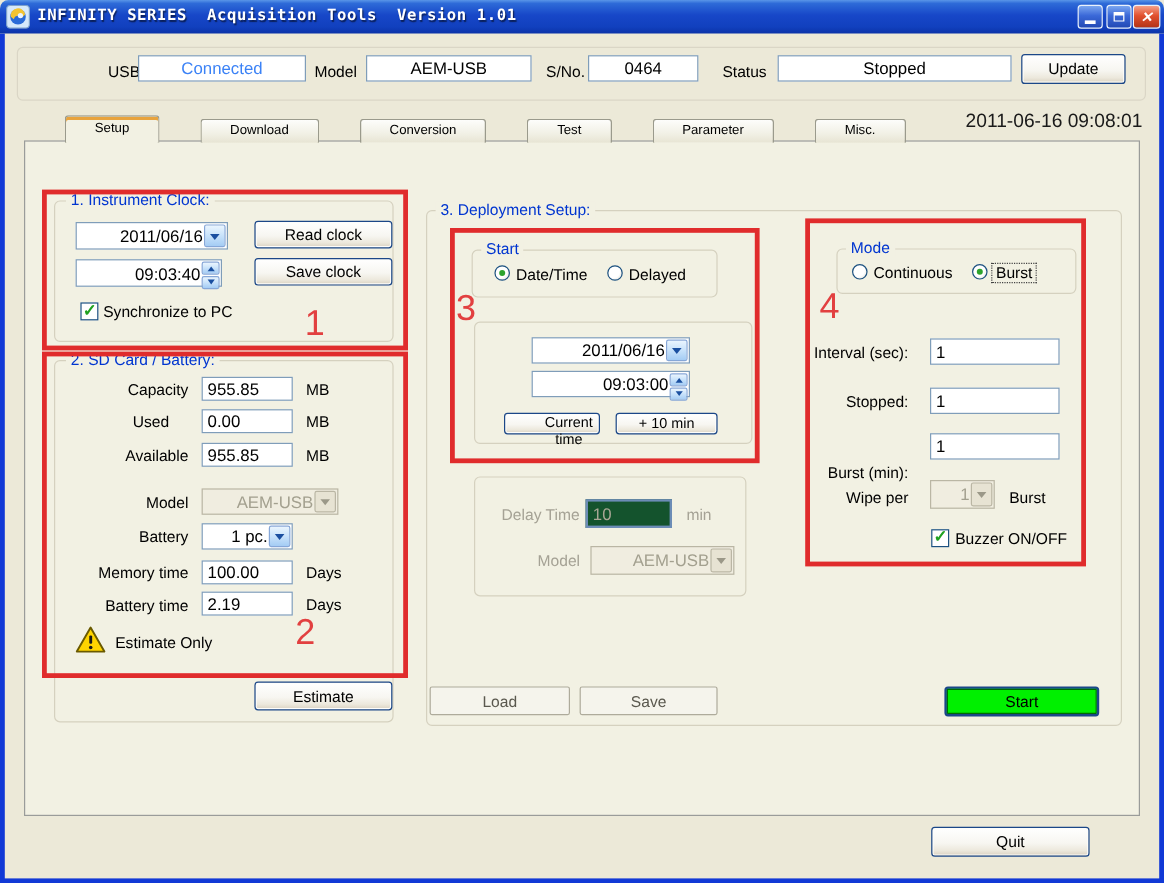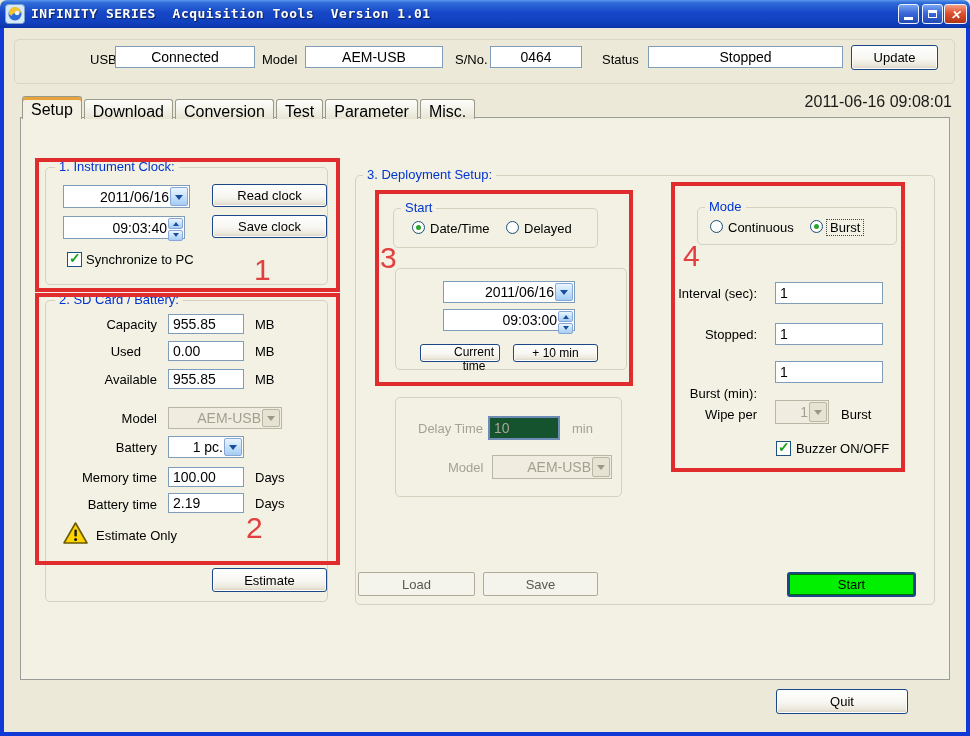--- a/index.html
+++ b/index.html
@@ -31,21 +31,21 @@
   .gray { color:#A5A295; }
   .gtitle { position:absolute; font-size:13px; color:#0035D0; background:#F2F1E3; padding:0 4px;
     white-space:nowrap; z-index:3; line-height:14px; }
   .groupbox { position:absolute; border:1px solid #D5D1BF; border-radius:5px; box-sizing:border-box; }
   .page { position:absolute; left:20px; top:117px; width:930px; height:563px; background:#F2F1E3;
     border:1px solid #9A9C9A; box-sizing:border-box; }
 
   .tfield { position:absolute; box-sizing:border-box; background:#fff; border:1px solid #7F9DB9;
     font-size:14px; font-family:inherit; color:#000; padding:0 4px; display:flex; align-items:center; }
   .tfield.center { justify-content:center; text-align:center; }
-  .green { color:#000000; }
+  .green { color:#3b82f6; }
   input.tfield { display:block; line-height:normal; }
   input.dis { background:#14532d; border:2px solid #6C8CB6; color:#A9A695; }
 
   .combo { position:absolute; box-sizing:border-box; background:#fff; border:1px solid #7F9DB9;
     display:flex; align-items:center;text-align:right; }
   .combo-text { flex:1; font-size:14px; padding-left:4px; white-space:nowrap; overflow:hidden; color:#000; }
   .combo-arrow { width:16px; align-self:stretch; margin:1px; border:1px solid #86A7D8; border-radius:2px;
     background:linear-gradient(180deg,#EAF5FE 0%,#CBE4FB 45%,#A4CCF4 100%);
     display:flex; align-items:center; justify-content:center; }
   .tri-down { width:0; height:0; border:4px solid transparent; border-top:5px solid #1A4FA0; margin-top:5px; }
@@ -74,23 +74,23 @@
   .cb { position:absolute; width:13px; height:13px; background:#fff; border:1px solid #1C5180; }
   .cb.checked::after { content:"\2713"; position:absolute; left:1px; top:-3px; font-size:14px;
     font-weight:bold; color:#1FA11F; }
   .radio { position:absolute; width:13px; height:13px; border-radius:50%; border:1px solid #1C5180;
     background:radial-gradient(circle at 35% 35%,#FFFFFF 55%,#DCDCD2); box-sizing:border-box; }
   .radio.selected::after { content:""; position:absolute; left:3px; top:3px; width:5px; height:5px;
     border-radius:50%; background:#2DA32D; }
   .dotted { border:1px dotted #444; padding:0 3px; }
 
   .tabstrip { position:absolute; left:22px; top:96px; display:flex; align-items:flex-end; z-index:4; }
-  .tab { box-sizing:border-box; height:20px; padding:3px 8px 0; font-size:16px; color:#000;
+  .tab { box-sizing:border-box; height:20px; padding:3px 24px 0; font-size:11px; color:#000;
     background:linear-gradient(180deg,#FDFDFB 0%,#F1F0E5 60%,#E7E4D3 100%);
-    border:1px solid #9A9A8C; border-bottom:none; border-radius:3px 3px 0 0; margin-right:2px; cursor:pointer; }
+    border:1px solid #9A9A8C; border-bottom:none; border-radius:3px 3px 0 0; margin-right:2px; cursor:pointer;margin-left:32px; }
   .tab.active { height:23px; padding-top:4px; background:#F2F1E3; box-shadow:inset 0 3px 0 #E8A33D; z-index:5; }
 
   .datetime { position:absolute; left:700px; top:93px; width:252px; text-align:right; font-size:16px; color:#1A1A1A; }
 
   .redbox { position:absolute; border:4px solid #E02C2C; z-index:10; pointer-events:none; box-sizing:border-box; }
   .rednum { position:absolute; font-size:30px; line-height:1; color:#E24040; z-index:11; pointer-events:none; }
 
   .warn { position:absolute; }
 </style>
 </head>

